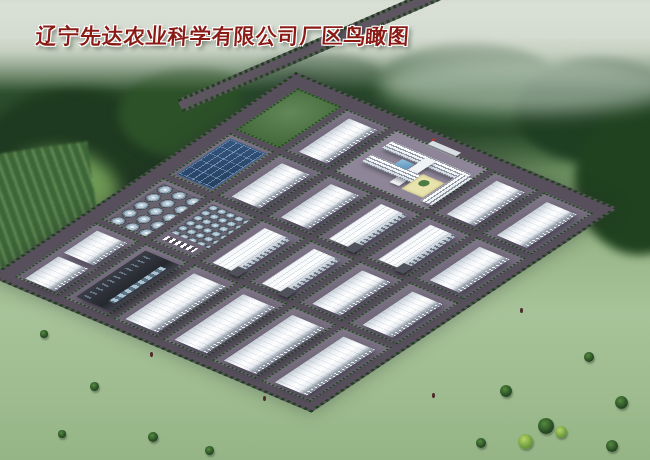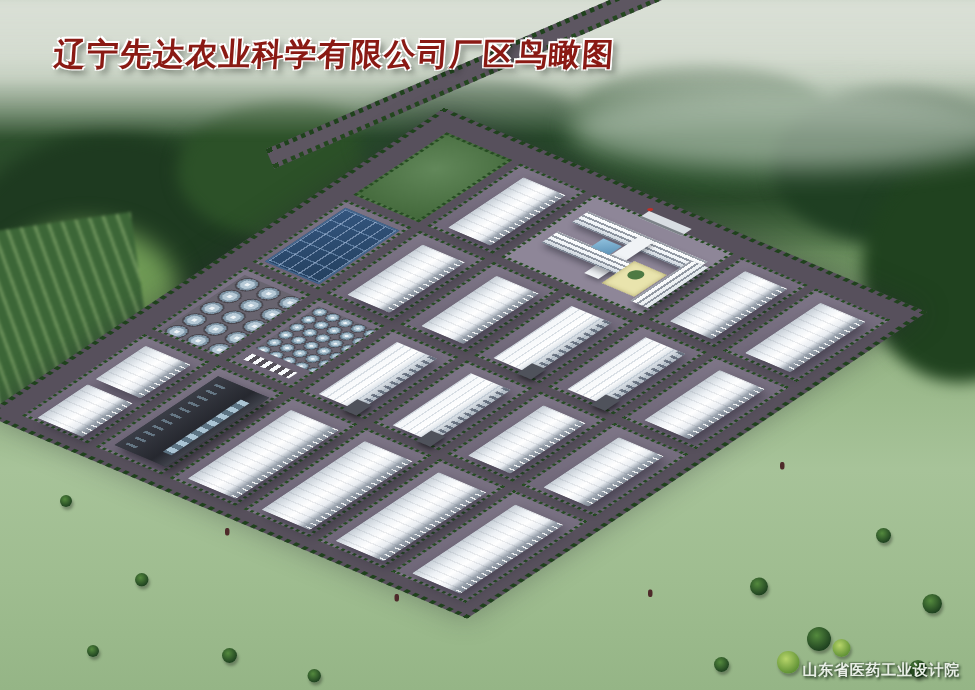--- a/index.html
+++ b/index.html
@@ -237,14 +237,13 @@
   <div class="tree" style="left:148px;top:432px;width:10px;height:10px;"></div>
   <div class="tree" style="left:58px;top:430px;width:8px;height:8px;"></div>
   <div class="tree" style="left:205px;top:446px;width:9px;height:9px;"></div>
 
   <div class="spec" style="left:150px;top:352px;"></div>
   <div class="spec" style="left:263px;top:396px;"></div>
   <div class="spec" style="left:432px;top:393px;"></div>
   <div class="spec" style="left:520px;top:308px;"></div>
 
   <div class="title">辽宁先达农业科学有限公司厂区鸟瞰图</div>
-  <div class="credit">山东省医药工业设计院</div>
 </div>
 
 </body></html>

